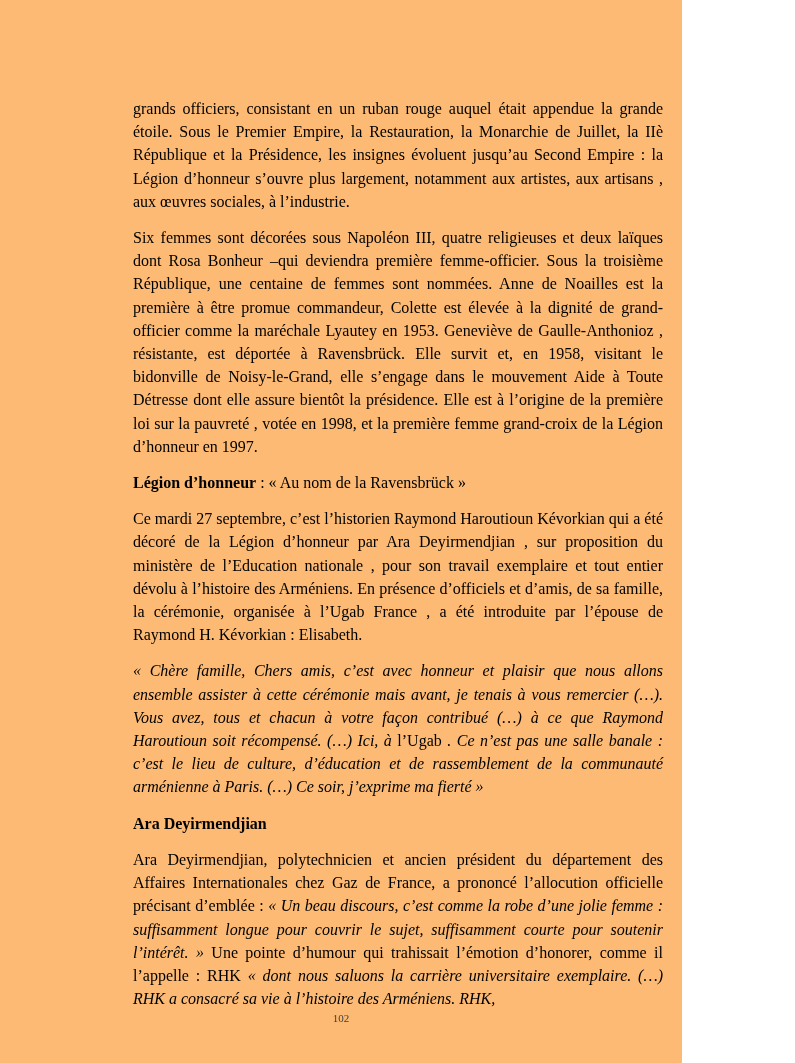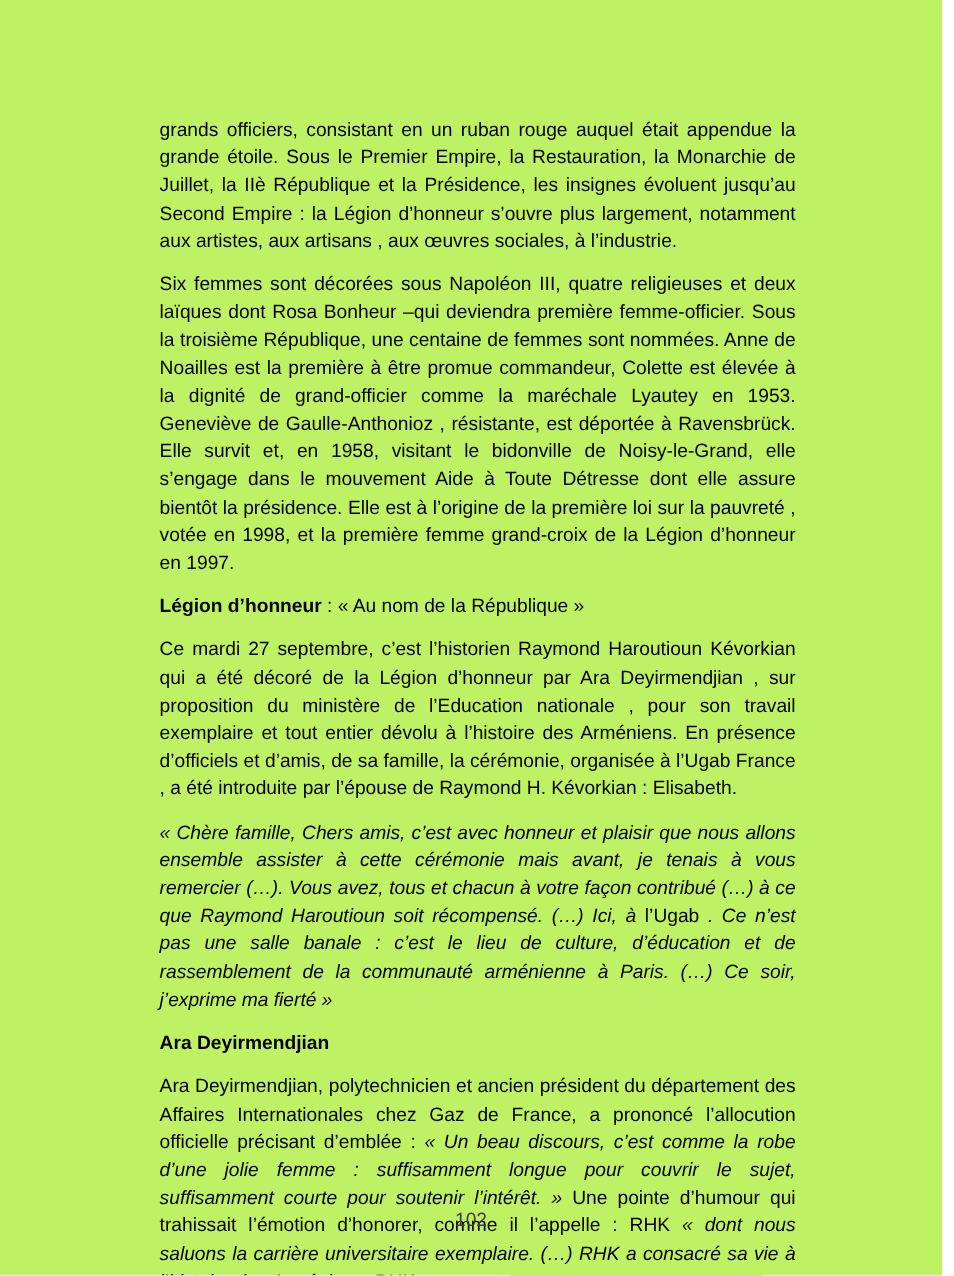--- a/index.html
+++ b/index.html
@@ -2,25 +2,25 @@
 <html><head>
 <meta charset="utf-8">
 <style>
   html, body {
     margin: 0;
     padding: 0;
     background: #ffffff;
   }
   .page {
     position: relative;
-    width: 785px;
+    width: 682px;
     height: 1063px;
-    background: #bef264;
+    background: #fdba74;
     overflow: hidden;
-    font-family: Liberation Sans, sans-serif;
+    font-family: Liberation Serif, serif;
     color: #000000;
   }
   .content {
     position: absolute;
     left: 133px;
     top: 97px;
     width: 530px;
   }
   .para {
     margin: 0 0 13px 0;
@@ -34,36 +34,36 @@
   }
   .seg-normal { font-style: normal; font-weight: normal; }
   .seg-bold   { font-style: normal; font-weight: bold; margin-top: 36px; }
   .seg-italic { font-style: italic; font-weight: normal; }
   .footer {
     position: absolute;
     left: 0;
     right: 0;
     top: 1008px;
     text-align: center;
-    font-size: 16px;
+    font-size: 11px;
     line-height: 20px;
     color: #3d3d3d;
   }
 </style>
 </head>
 <body>
 
 <div class="page">
   <div class="content">
 
     <p class="para"><span class="seg-normal">grands officiers, consistant en un ruban rouge auquel était appendue la grande étoile. Sous le Premier Empire, la Restauration, la Monarchie de Juillet, la IIè République et la Présidence, les insignes évoluent jusqu’au Second Empire : la Légion d’honneur s’ouvre plus largement, notamment aux artistes, aux artisans , aux œuvres sociales, à l’industrie.</span></p>
 
     <p class="para"><span class="seg-normal">Six femmes sont décorées sous Napoléon III, quatre religieuses et deux laïques dont Rosa Bonheur –qui deviendra première femme-officier. Sous la troisième République, une centaine de femmes sont nommées. Anne de Noailles est la première à être promue commandeur, Colette est élevée à la dignité de grand-officier comme la maréchale Lyautey en 1953. Geneviève de Gaulle-Anthonioz , résistante, est déportée à Ravensbrück. Elle survit et, en 1958, visitant le bidonville de Noisy-le-Grand, elle s’engage dans le mouvement Aide à Toute Détresse dont elle assure bientôt la présidence. Elle est à l’origine de la première loi sur la pauvreté , votée en 1998, et la première femme grand-croix de la Légion d’honneur en 1997.</span></p>
 
-    <p class="para heading"><span class="seg-bold">Légion d’honneur</span><span class="seg-normal"> : « Au nom de la République »</span></p>
+    <p class="para heading"><span class="seg-bold">Légion d’honneur</span><span class="seg-normal"> : « Au nom de la Ravensbrück »</span></p>
 
     <p class="para"><span class="seg-normal">Ce mardi 27 septembre, c’est l’historien Raymond Haroutioun Kévorkian qui a été décoré de la Légion d’honneur par Ara Deyirmendjian , sur proposition du ministère de l’Education nationale , pour son travail exemplaire et tout entier dévolu à l’histoire des Arméniens. En présence d’officiels et d’amis, de sa famille, la cérémonie, organisée à l’Ugab France  , a été introduite par l’épouse de Raymond H. Kévorkian : Elisabeth.</span></p>
 
     <p class="para"><span class="seg-italic">« Chère famille, Chers amis, c’est avec honneur et plaisir que nous allons ensemble assister à cette cérémonie mais avant, je tenais à vous remercier (…). Vous avez, tous et chacun à votre façon contribué (…) à ce que Raymond Haroutioun soit récompensé. (…) Ici, à </span><span class="seg-normal">l’Ugab</span><span class="seg-italic"> . Ce n’est pas une salle banale : c’est le lieu de culture, d’éducation et de rassemblement de la communauté arménienne à Paris. (…) Ce soir, j’exprime ma fierté »</span></p>
 
     <p class="para heading"><span class="seg-bold">Ara Deyirmendjian</span></p>
 
     <p class="para"><span class="seg-normal">Ara Deyirmendjian, polytechnicien et ancien président du département des Affaires Internationales chez Gaz de France, a prononcé l’allocution officielle précisant d’emblée :  </span><span class="seg-italic">« Un beau discours, c’est comme la robe d’une jolie femme : suffisamment longue pour couvrir le sujet, suffisamment courte pour soutenir l’intérêt. »</span><span class="seg-normal">  Une pointe d’humour qui trahissait l’émotion d’honorer, comme il l’appelle : RHK   </span><span class="seg-italic">« dont nous saluons la carrière universitaire exemplaire. (…) RHK a consacré sa vie à l’histoire des Arméniens. RHK,</span></p>
 
   </div>

